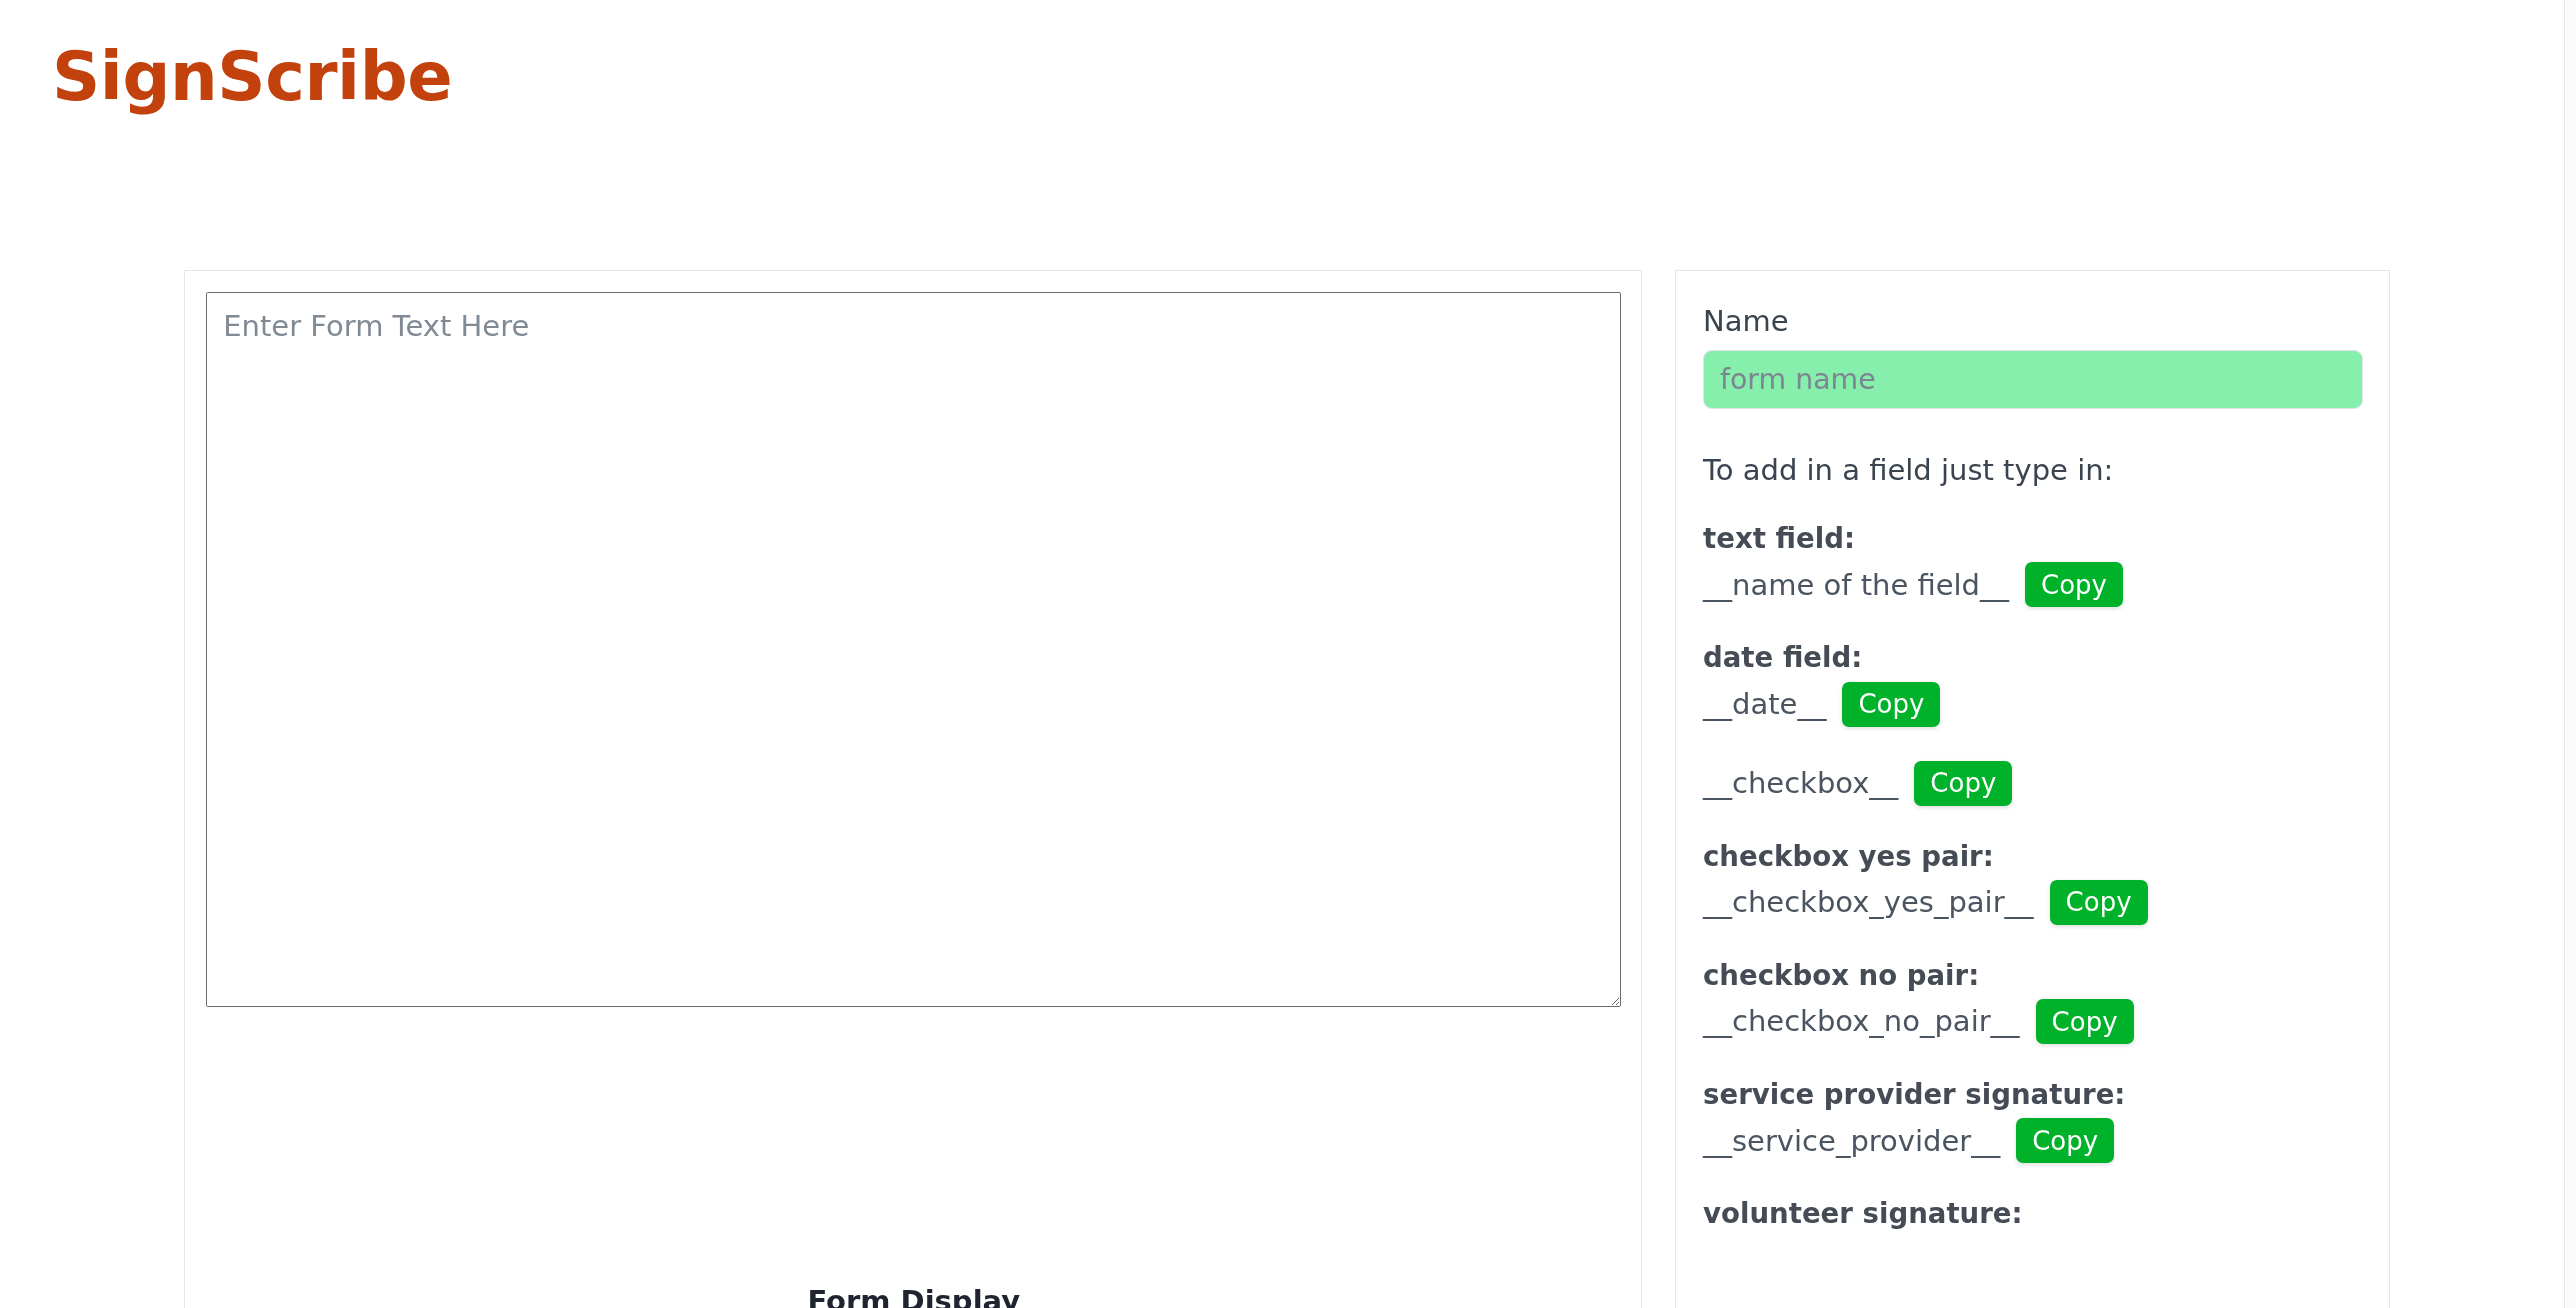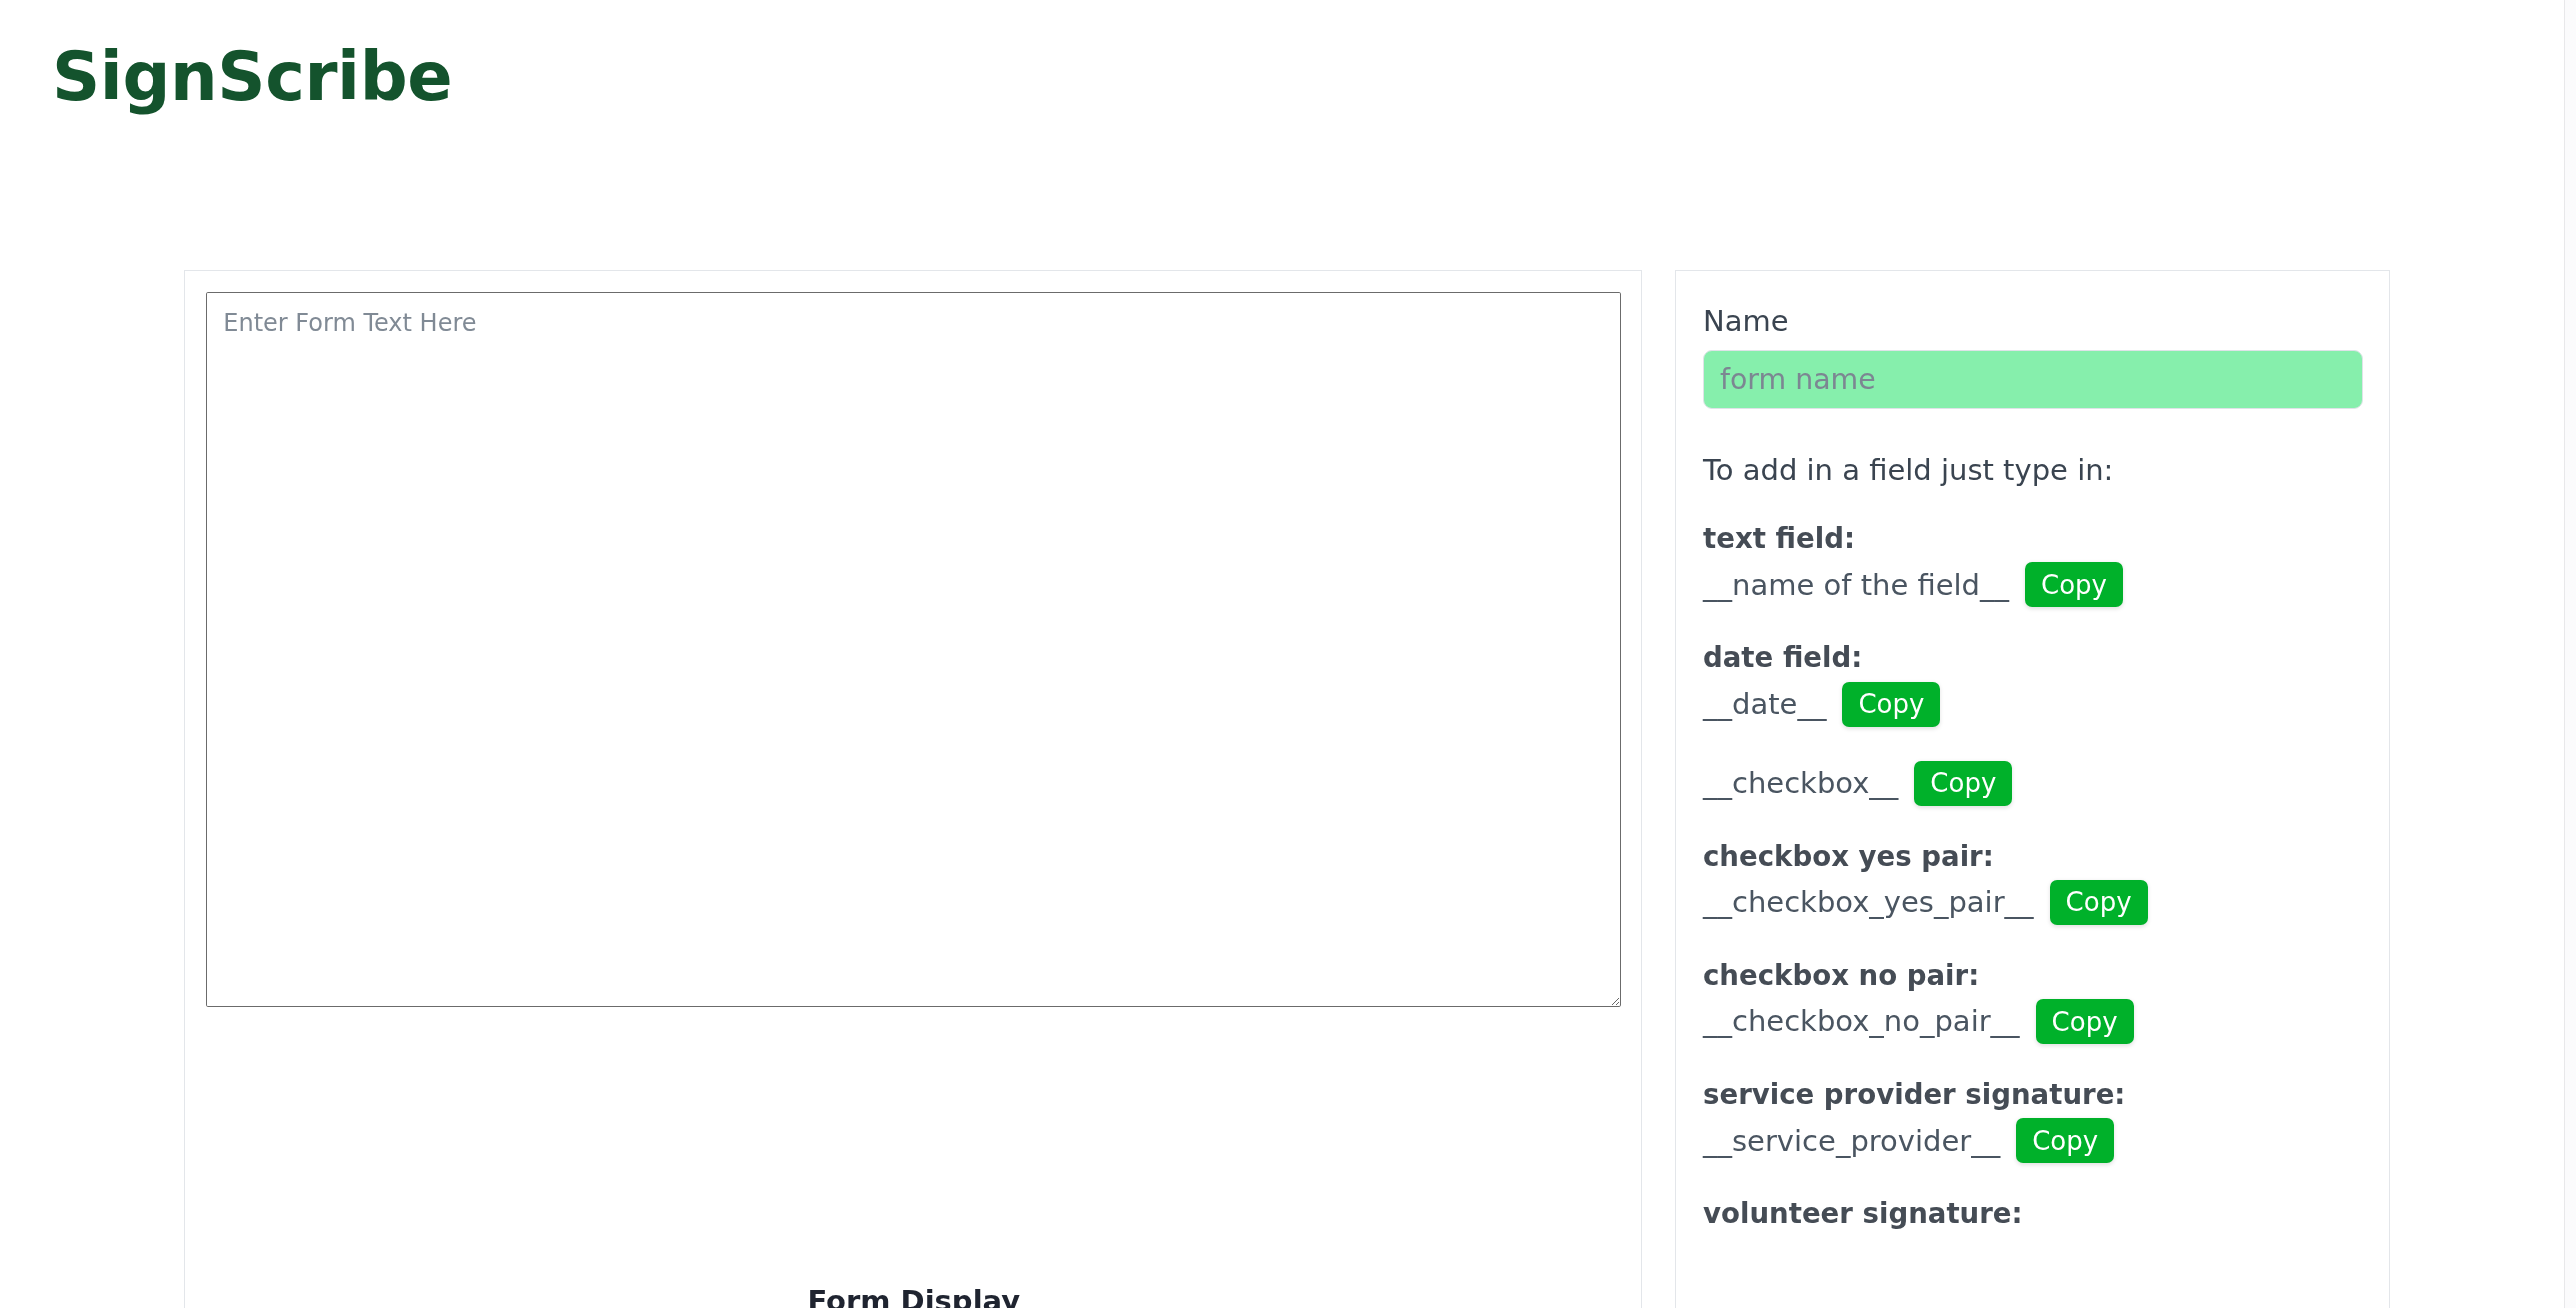--- a/index.html
+++ b/index.html
@@ -31,21 +31,21 @@
     box-sizing: border-box;
   }
 
   .brand {
     position: absolute;
     left: 52px;
     top: 41px;
     font-size: 67px;
     font-weight: 700;
     letter-spacing: -0.4px;
-    color: #14532d;
+    color: #c2410c;
     line-height: 1.1;
     white-space: nowrap;
     user-select: none;
   }
 
   
   .layout {
     position: absolute;
     left: 0;
     top: 0;
@@ -82,21 +82,21 @@
     width: 1415px;
     height: 715px;
     box-sizing: border-box;
     border: 1.8px solid #6b6b6b;
     border-radius: 1.8px;
     background: #ffffff;
     resize: both;
     overflow: auto;
     padding: 14.2px 16px;
     font-family: "DejaVu Sans", "Liberation Sans", sans-serif;
-    font-size: 24px;
+    font-size: 29px;
     line-height: 1.35;
     color: #0c4a6e;
     outline: none;
   }
   .form-textarea::placeholder {
     color: #808a95;
     opacity: 1;
   }
 
   .form-display-title {

